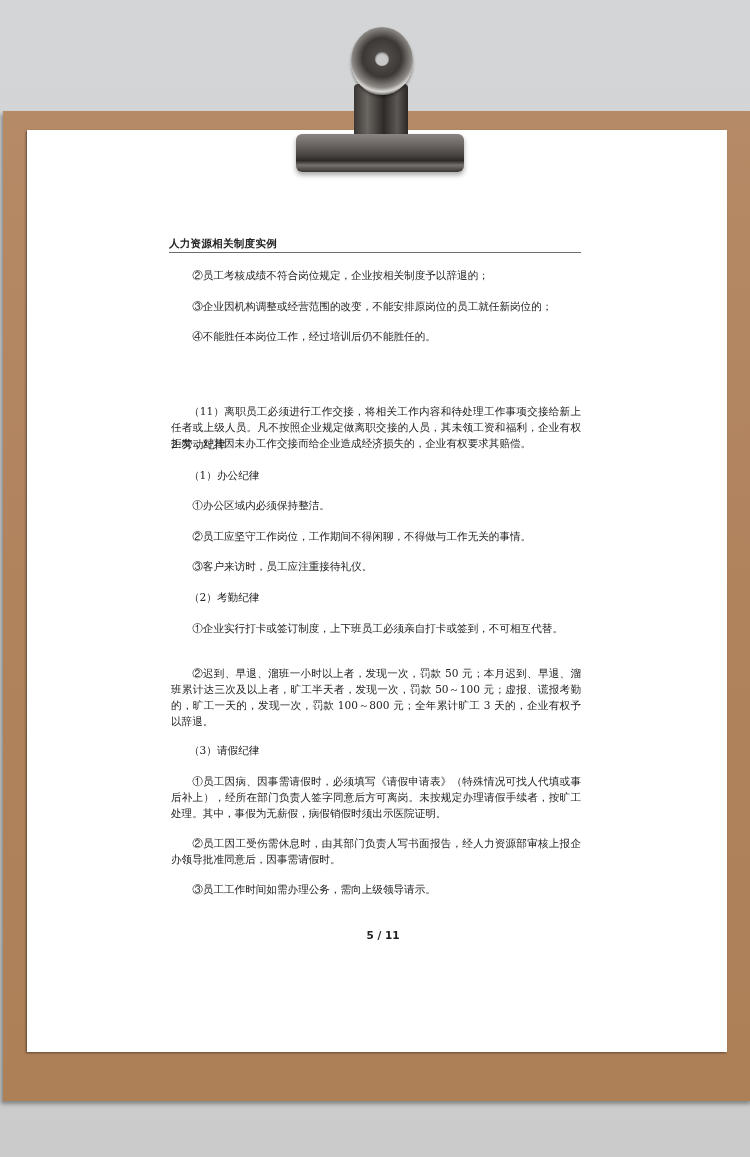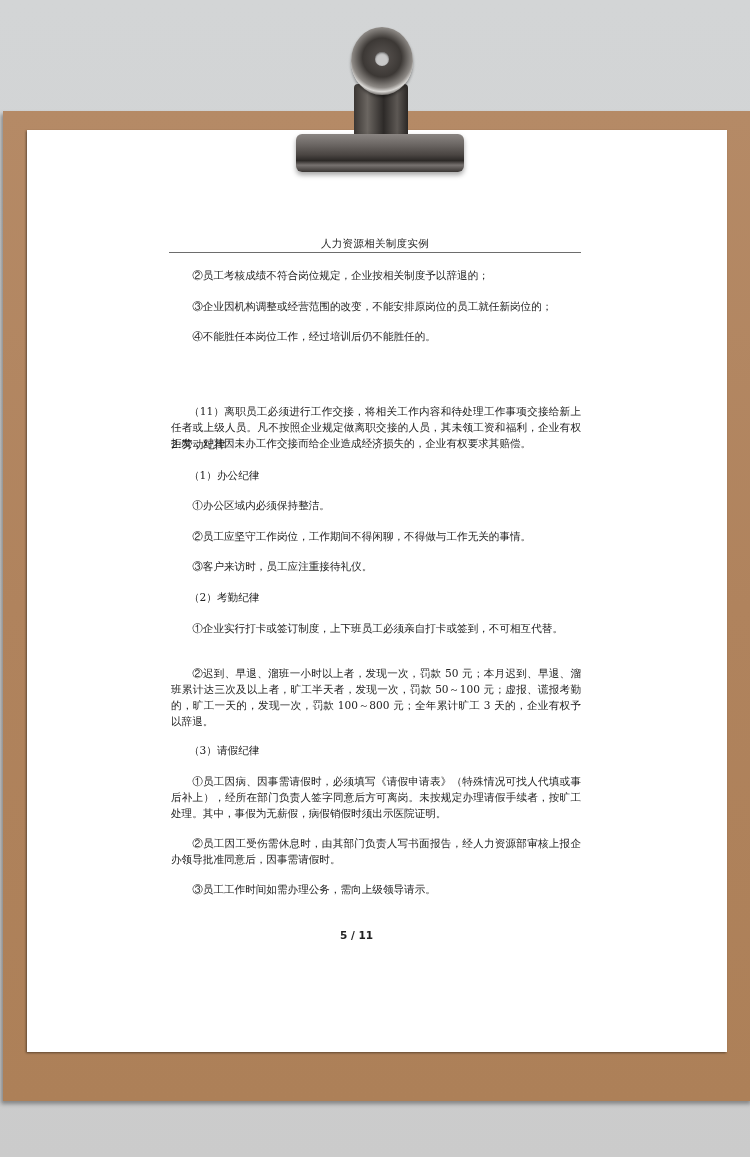--- a/index.html
+++ b/index.html
@@ -33,30 +33,30 @@
     position:absolute; left:58px; top:60px; width:54px; height:60px;
     background: linear-gradient(90deg, #3a3633 0%, #6b6661 25%, #2d2a28 55%, #5d5854 80%, #2a2725 100%);
     border-radius: 4px 4px 0 0;
   }
   .clip-base {
     position:absolute; left:0; top:110px; width:168px; height:38px; border-radius:6px;
     background: linear-gradient(180deg, #8a8582 0%, #6f6a67 25%, #4a4542 55%, #2c2927 70%, #777270 82%, #3a3634 100%);
     box-shadow: 0 3px 5px rgba(0,0,0,0.35);
   }
   .header {
-    position:absolute; left:169px; top:237px; width:412px; text-align:center;
-    font-size:10.5px; color:#222; letter-spacing:0.3px;
+    position:absolute; left:169px; top:237px; width:412px; 
+    font-size:10.5px; color:#222; letter-spacing:0.3px;font-weight:bold;
   }
   .header-rule { position:absolute; left:169px; top:252px; width:412px; height:1px; background:#6d6d6d; }
   .content { position:absolute; left:171px; top:262px; width:410px; color:#222; font-size:10.6px; }
   .p { margin:0; line-height:16px; text-align:justify; text-indent:2em; position:absolute; left:0; width:410px; }
   .p.ind1 { text-indent:1.7em; }
   .heading { font-family: "DejaVu Sans", "Liberation Sans", sans-serif; font-weight:normal; font-size:11px; text-indent:0; left:0; }
   .page-num {
-    position:absolute; left:340px; top:929px; width:86px; text-align:left;
+    position:absolute; left:340px; top:929px; width:86px; text-align:center;
     font-family:"DejaVu Sans", "Liberation Sans", sans-serif; font-weight:bold; font-size:10.5px; color:#222;
   }
 </style>
 </head>
 <body>
 
 <div class="board"></div>
 <div class="paper"></div>
 
 <div class="clip">

